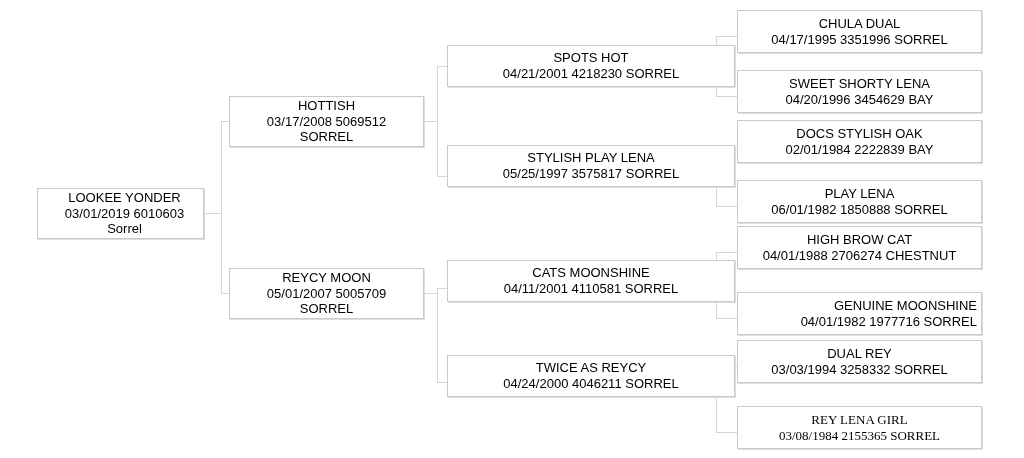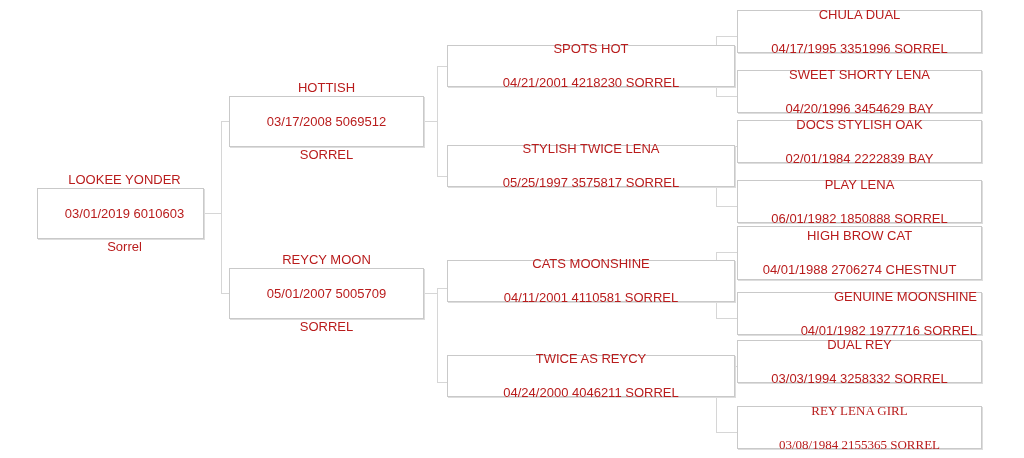--- a/index.html
+++ b/index.html
@@ -28,23 +28,22 @@
     background: #ffffff;
     border: 1px solid #c9c9c9;
     box-shadow: 1px 1px 0 0 #dddddd;
     display: flex;
     flex-direction: column;
     align-items: center;
     justify-content: center;
     text-align: center;
     line-height: 1.22;
     font-size: 13px;
-    color: #b91c1c;
+    color: #000000;
     padding: 2px 4px;
-    gap: 18px;
   }
   .node .nm,
   .node .dt,
   .node .cl {
     display: block;
     white-space: nowrap;
   }
 
   
   .gen0 { left: 37px;  width: 167px; padding-left: 12px; }
@@ -117,21 +116,21 @@
     <span class="dt">05/01/2007 5005709</span>
     <span class="cl">SORREL</span>
   </div>
 
   <div class="node gen2" style="top:45px; height:42px;">
     <span class="nm">SPOTS HOT</span>
     <span class="dt">04/21/2001 4218230 SORREL</span>
   </div>
 
   <div class="node gen2" style="top:145px; height:42px;">
-    <span class="nm">STYLISH TWICE LENA</span>
+    <span class="nm">STYLISH PLAY LENA</span>
     <span class="dt">05/25/1997 3575817 SORREL</span>
   </div>
 
   <div class="node gen2" style="top:260px; height:42px;">
     <span class="nm">CATS MOONSHINE</span>
     <span class="dt">04/11/2001 4110581 SORREL</span>
   </div>
 
   <div class="node gen2" style="top:355px; height:42px;">
     <span class="nm">TWICE AS REYCY</span>
@@ -151,21 +150,21 @@
   <div class="node gen3" style="top:120px; height:43px;">
     <span class="nm">DOCS STYLISH OAK</span>
     <span class="dt">02/01/1984 2222839 BAY</span>
   </div>
 
   <div class="node gen3" style="top:180px; height:43px;">
     <span class="nm">PLAY LENA</span>
     <span class="dt">06/01/1982 1850888 SORREL</span>
   </div>
 
-  <div class="node gen3" style="top:226px; height:54px;">
+  <div class="node gen3" style="top:226px; height:43px;">
     <span class="nm">HIGH BROW CAT</span>
     <span class="dt">04/01/1988 2706274 CHESTNUT</span>
   </div>
 
   <div class="node gen3" style="top:292px; height:43px;align-items:flex-end;">
     <span class="nm">GENUINE MOONSHINE</span>
     <span class="dt">04/01/1982 1977716 SORREL</span>
   </div>
 
   <div class="node gen3" style="top:340px; height:43px;">

